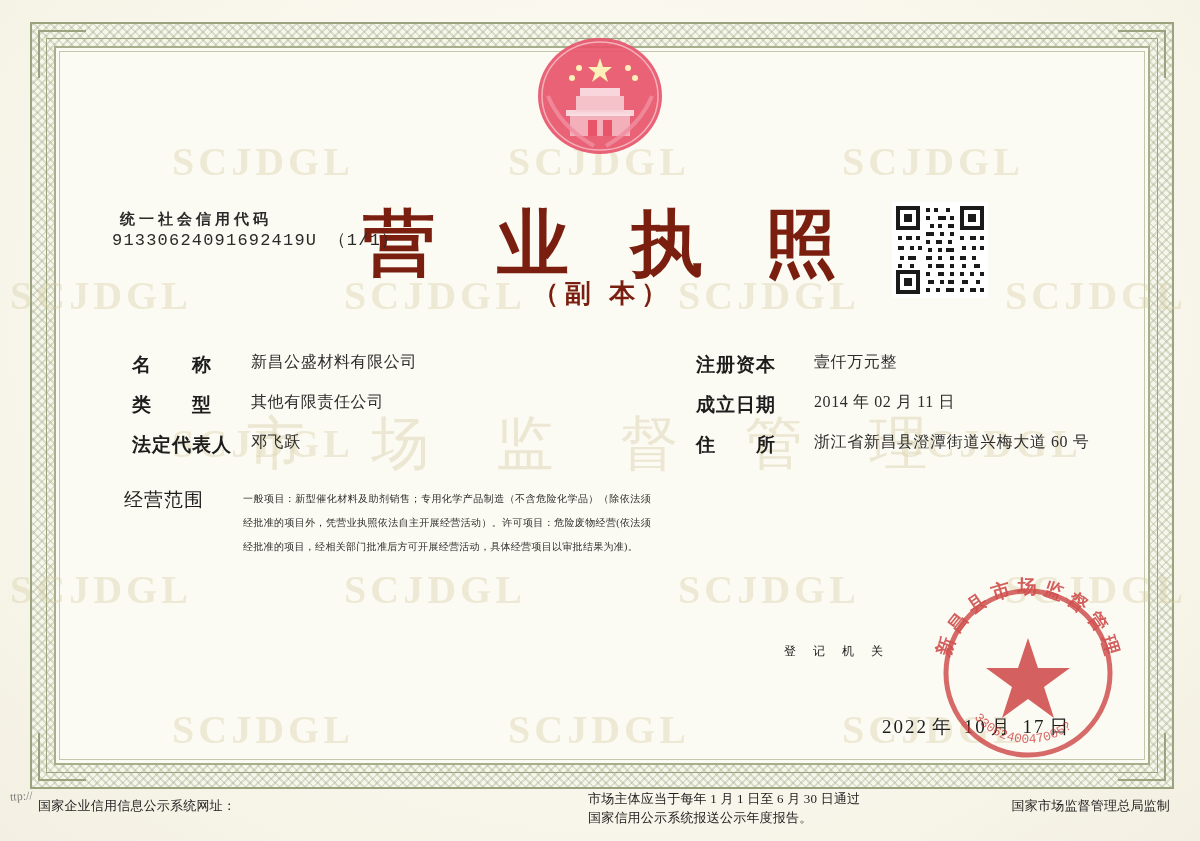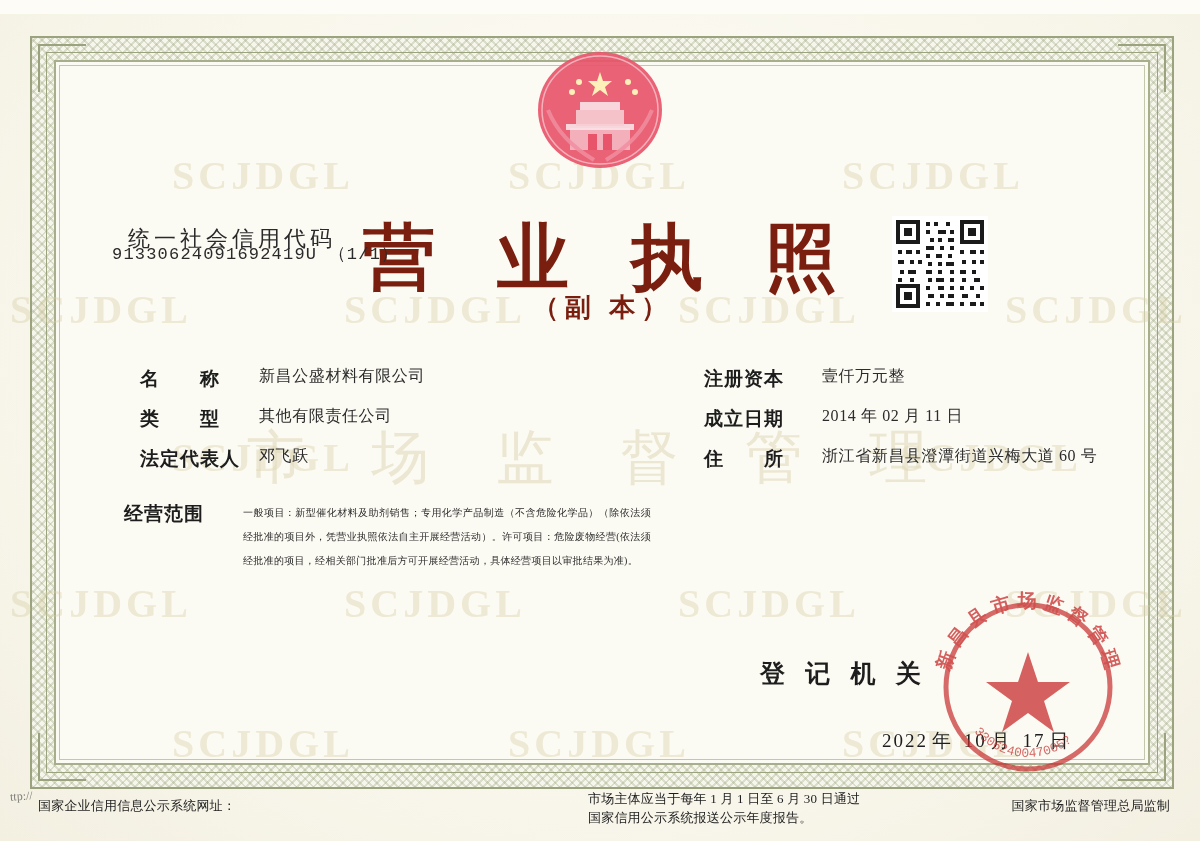--- a/index.html
+++ b/index.html
@@ -8,21 +8,20 @@
     background:#fdfcf6;
     font-family:"Liberation Serif", serif;
     overflow:hidden;
     position:relative;
   }
   
   #license{
     position:absolute;inset:0;
     background:
       radial-gradient(ellipse at 50% 40%, #fefdf8 0%, #f9f7ec 60%, #f3f0e2 100%);
-    margin-top: 14px;
   }
   
   .frame-outer{
     position:absolute;
     left:30px;top:22px;right:26px;bottom:52px;
     border:2px solid #9aa37e;
     background:
       repeating-linear-gradient(45deg, rgba(150,163,120,.30) 0 2px, rgba(255,255,255,0) 2px 6px),
       repeating-linear-gradient(-45deg, rgba(150,163,120,.30) 0 2px, rgba(255,255,255,0) 2px 6px),
       #f7f6ec;
@@ -98,66 +97,66 @@
     position:absolute;left:0;right:0;top:276px;
     text-align:center;
     font-size:26px;
     letter-spacing:6px;
     color:#7a1f10;
     font-weight:bold;
     text-indent:6px;
   }
   
   .code-label{
-    position:absolute;left:128px;top:210px;
-    font-size:22px;letter-spacing:4px;color:#2a2a2a;font-weight:normal;
+    position:absolute;left:120px;top:210px;
+    font-size:15px;letter-spacing:4px;color:#2a2a2a;font-weight:bold;
   }
   .code-value{
     position:absolute;left:112px;top:228px;
     font-size:17px;letter-spacing:1.2px;color:#2a2a2a;
     font-family:"Liberation Mono", monospace;
   }
   
   .qr-box{
     position:absolute;right:212px;top:202px;width:96px;height:96px;background:#fff;
   }
   .qr-note{
     position:absolute;right:92px;top:202px;width:112px;
     font-size:11px;line-height:15px;color:#333;letter-spacing:.4px;
   }
   
-  .fields{position:absolute;left:16px;right:0;top:352px;}
+  .fields{position:absolute;left:8px;right:0;top:352px;}
   .row{position:relative;height:40px;}
   .lbl{
     position:absolute;
     font-size:19px;font-weight:bold;color:#1d1d1d;letter-spacing:1px;
     white-space:nowrap;
   }
   .val{
     position:absolute;
     font-size:16px;color:#2c2c2c;letter-spacing:.6px;
   }
   .lbl-l{left:124px;}
   .val-l{left:243px;}
   .lbl-r{left:688px;}
   .val-r{left:806px;}
 
   .scope-label{
     position:absolute;left:124px;top:487px;
-    font-size:19px;font-weight:bold;color:#1d1d1d;letter-spacing:1px;
+    font-size:19px;font-weight:normal;color:#1d1d1d;letter-spacing:1px;
   }
   .scope-text{
     position:absolute;left:243px;top:487px;width:408px;
     font-size:10px;line-height:24px;color:#2c2c2c;text-align:justify;
     letter-spacing:.3px;
   }
   
   .authority{
-    position:absolute;left:760px;top:643px;
-    font-size:25px;font-weight:bold;letter-spacing:7px;color:#1d1d1d;
+    position:absolute;left:784px;top:643px;
+    font-size:12px;font-weight:normal;letter-spacing:7px;color:#1d1d1d;
   }
   .issue-date{
     position:absolute;left:880px;top:714px;
     font-size:19px;color:#1d1d1d;letter-spacing:2px;
   }
   .issue-date span{margin:0 2px;}
   
   .seal{
     position:absolute;left:925px;top:570px;width:206px;height:206px;
     opacity:.82;

